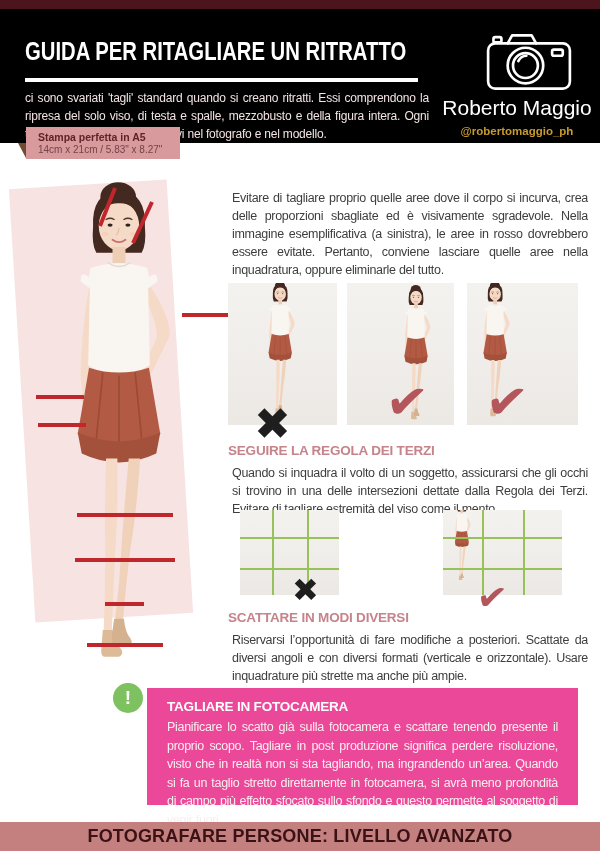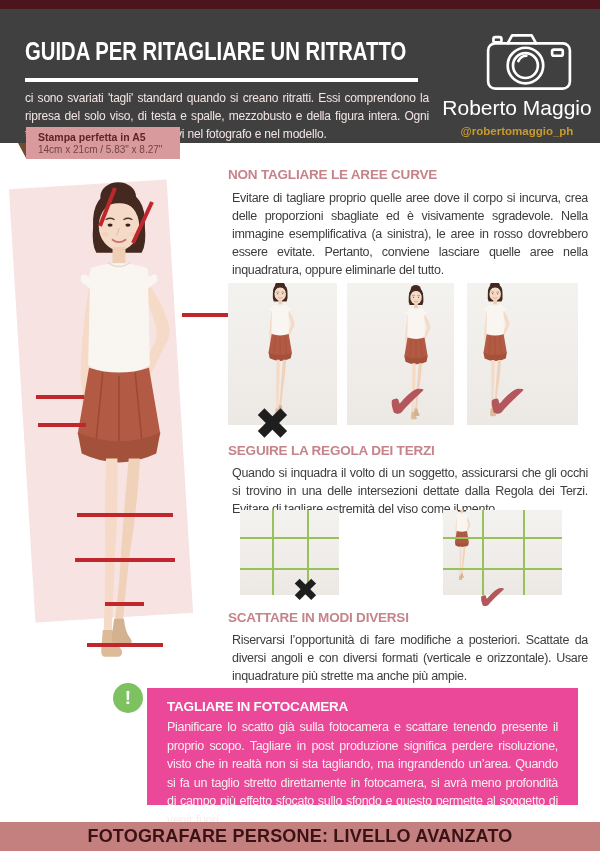--- a/index.html
+++ b/index.html
@@ -1,19 +1,19 @@
 <!DOCTYPE html>
 <html><head>
 <meta charset="utf-8">
 <style>
   html,body{margin:0;padding:0;background:#fff;}
   .poster{position:relative;width:600px;height:851px;background:#fff;overflow:hidden;
           font-family:"Liberation Sans","DejaVu Sans",sans-serif;}
   
-  .header{position:absolute;left:0;top:0;width:600px;height:143px;background:#404040;}
+  .header{position:absolute;left:0;top:0;width:600px;height:143px;background:#000000;}
   .top-strip{position:absolute;left:0;top:0;width:600px;height:9px;background:#4c141c;}
   .page-title{position:absolute;left:25px;top:36px;margin:0;font-size:26px;font-weight:bold;
               color:#ffffff;white-space:nowrap;letter-spacing:0;transform:scaleX(0.78);
               transform-origin:left top;}
   .title-rule{position:absolute;left:25px;top:78px;width:393px;height:4px;background:#ffffff;}
   .intro{position:absolute;left:25px;top:89px;width:404px;margin:0;font-size:12px;
          line-height:18px;letter-spacing:-0.2px;color:#f3e4e4;text-align:justify;hyphens:manual;}
   .brand{position:absolute;left:438px;top:26px;width:158px;text-align:center;}
   .camera{position:absolute;left:46px;top:4px;width:90px;height:64px;}
   .brand-name{position:absolute;left:0;top:70px;width:158px;font-size:21px;color:#ffffff;}
@@ -150,21 +150,20 @@
       <line x1="182" y1="145" x2="228" y2="145"></line>
       <line x1="36" y1="227" x2="84" y2="227"></line>
       <line x1="38" y1="255" x2="86" y2="255"></line>
       <line x1="77" y1="345" x2="173" y2="345"></line>
       <line x1="75" y1="390" x2="175" y2="390"></line>
       <line x1="105" y1="434" x2="144" y2="434"></line>
       <line x1="87" y1="475" x2="163" y2="475"></line>
     </svg>
   </aside>
 
-  <h2 class="sec-h s1h">NON TAGLIARE LE AREE CURVE</h2>
   <p class="sec-b s1b">Evitare di tagliare proprio quelle aree dove il corpo si incurva, crea delle proporzioni sbagliate ed è visivamente sgradevole. Nella immagine esemplificativa (a sinistra), le aree in rosso dovrebbero essere evitate. Pertanto, conviene lasciare quelle aree nella inquadratura, oppure eliminarle del tutto.</p>
 
   <div class="photo p1">
     <svg viewBox="4 6 190 248" preserveAspectRatio="xMidYMid slice">
         <use href="#model"></use>
       </svg>
   </div>
   <div class="photo p2">
     <svg viewBox="-41 0 283 375" preserveAspectRatio="xMidYMid slice">
         <use href="#model"></use>

